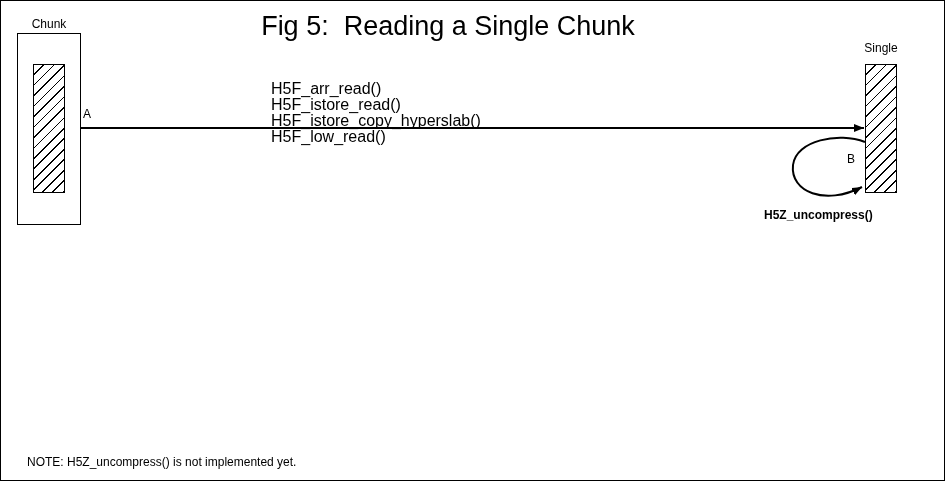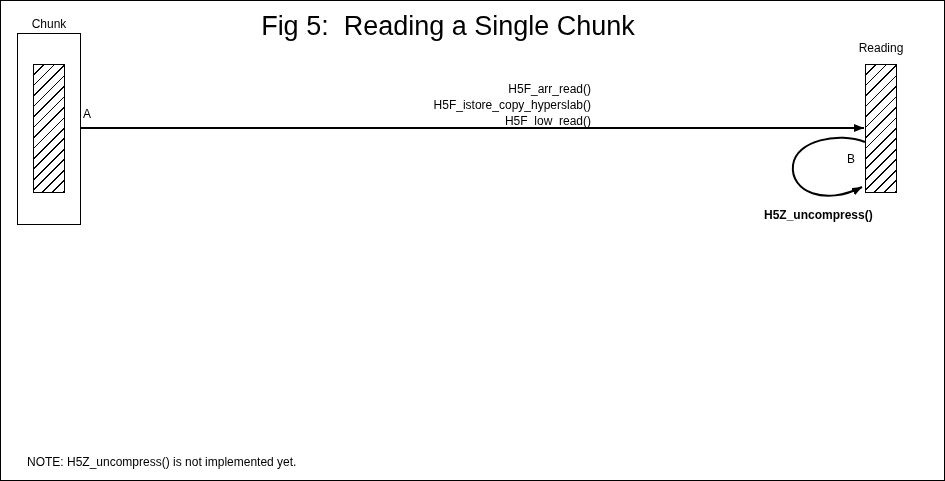--- a/index.html
+++ b/index.html
@@ -34,56 +34,57 @@
       #fff 0px, #fff 6.2px, #000 6.2px, #000 7.4px);
   }
   .file-chunk { left: 32px; top: 63px; width: 30px; height: 127px; }
   .buffer-rect { left: 864px; top: 63px; width: 30px; height: 127px; }
   .buffer-label { left: 880px; top: 40px; transform: translateX(-50%); }
   .a-label { left: 82px; top: 106px; }
   .b-label { left: 846px; top: 151px; }
   .b-caption { left: 763px; top: 207px; font-weight: bold; }
   .call-stack {
     left: 270px; top: 80px; width: 320px;
-    text-align: right;
-    font-size: 12px;
+    text-align: left;
+    font-size: 16px;
     line-height: 16px;
   }
   .note { left: 10px; top: 454px; margin-left: 16px; }
   .arrow-layer { left: 0; top: 0; width: 943px; height: 479px; pointer-events: none; }
 </style>
 </head>
 <body>
 
 <div class="canvas">
 
   <div class="abs title">Fig 5:  Reading a Single Chunk</div>
 
   <div class="abs small file-label">Chunk</div>
   <div class="abs file-box"></div>
   <div class="abs hatch file-chunk"></div>
 
-  <div class="abs small buffer-label">Reading</div>
+  <div class="abs small buffer-label">Single</div>
   <div class="abs hatch buffer-rect"></div>
 
   <svg class="abs arrow-layer" width="943" height="479" viewBox="0 0 943 479" xmlns="http://www.w3.org/2000/svg">
     <defs>
       <marker id="ah" markerWidth="12" markerHeight="10" refX="10" refY="4" orient="auto" markerUnits="userSpaceOnUse">
         <path d="M0,0 L10,4 L0,8 Z" fill="#000"></path>
       </marker>
     </defs>
     <line x1="80" y1="127" x2="863" y2="127" stroke="#000" stroke-width="2" marker-end="url(#ah)"></line>
     <path d="M 864 141 C 838 131, 795 139, 792 164 C 789 191, 824 205, 861 186" fill="none" stroke="#000" stroke-width="2" marker-end="url(#ah)"></path>
   </svg>
 
   <div class="abs small a-label">A</div>
   <div class="abs small b-label">B</div>
   <div class="abs small b-caption">H5Z_uncompress()</div>
 
   <div class="abs call-stack">
     <div>H5F_arr_read()</div>
+    <div>H5F_istore_read()</div>
     <div>H5F_istore_copy_hyperslab()</div>
     <div>H5F_low_read()</div>
   </div>
 
   <div class="abs small note">NOTE: H5Z_uncompress() is not implemented yet.</div>
 
 </div>
 
 </body></html>

